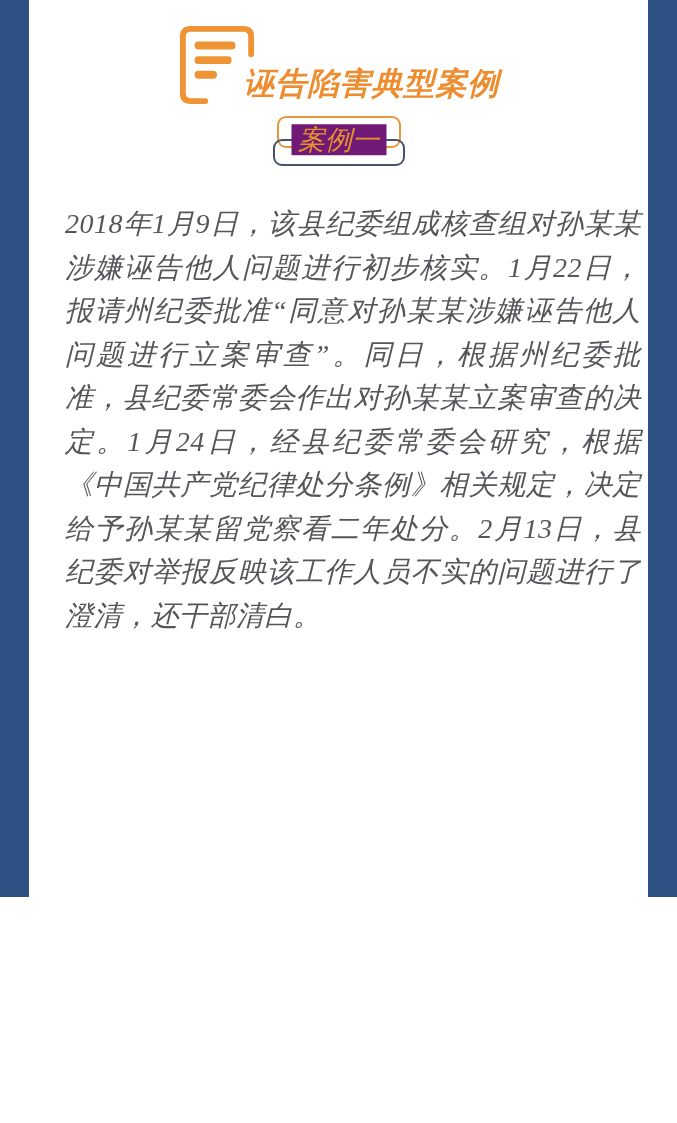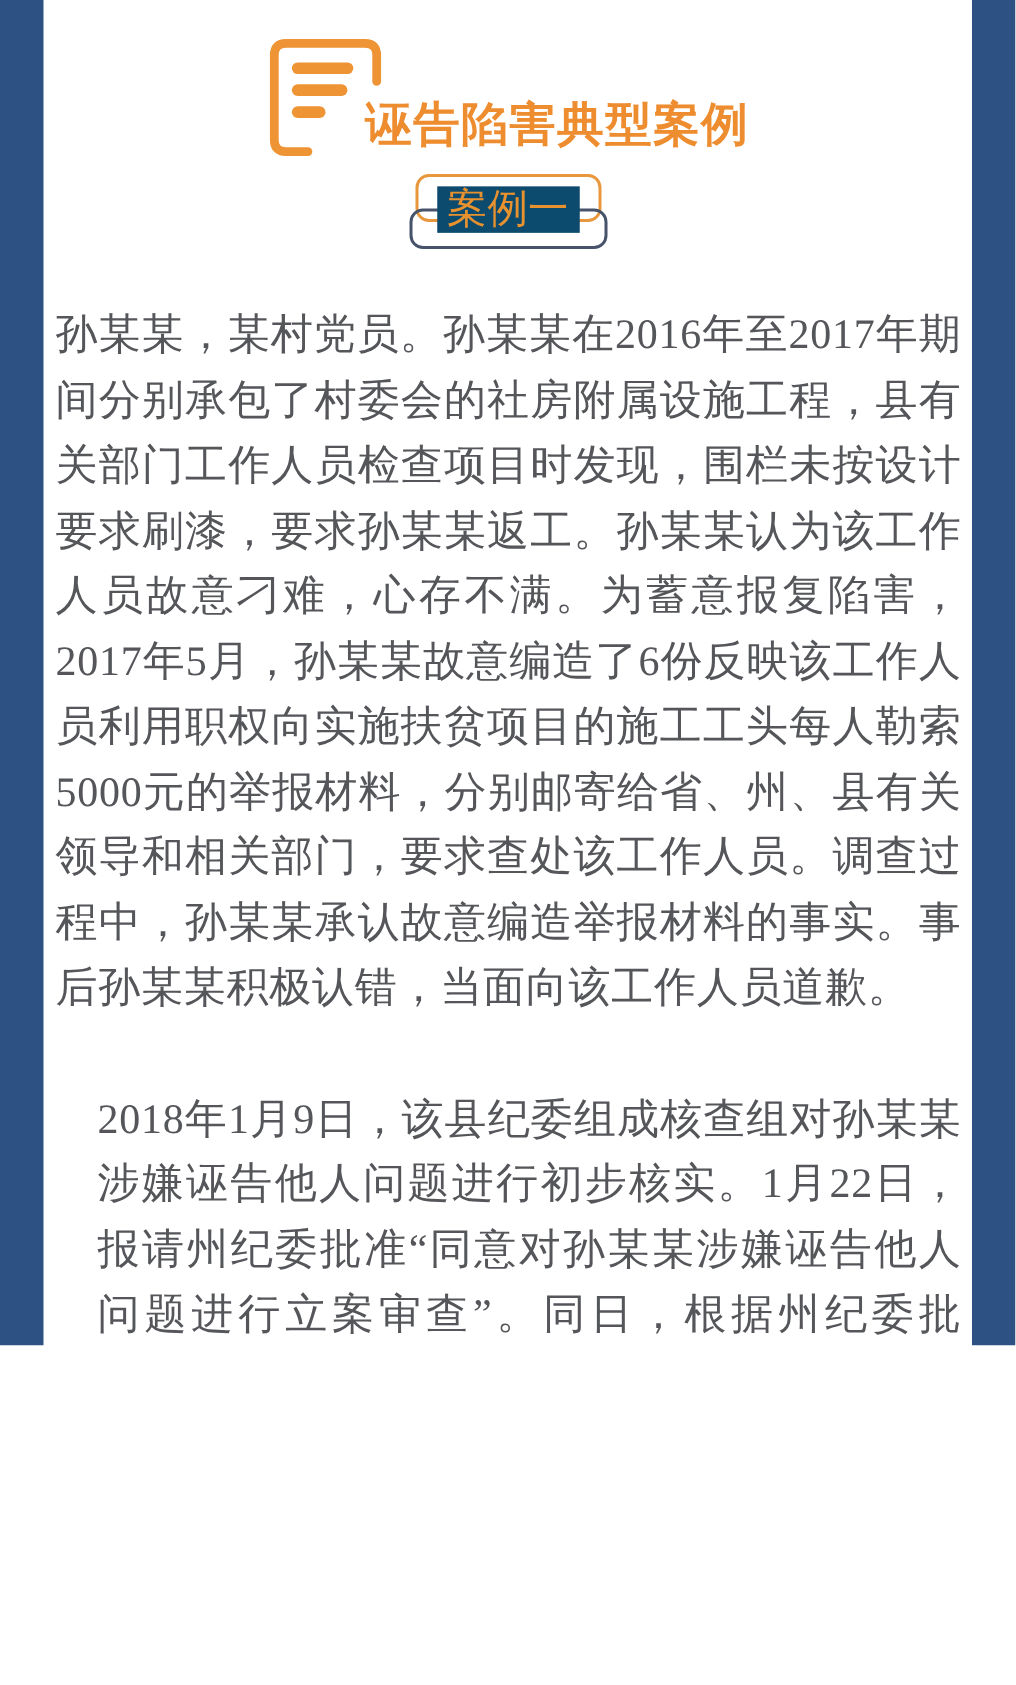--- a/index.html
+++ b/index.html
@@ -6,20 +6,21 @@
   .page {
     position: relative;
     width: 677px;
     height: 897px;
     box-sizing: border-box;
     background: #ffffff;
     border-left: 29px solid #2d5183;
     border-right: 29px solid #2d5183;
     overflow: hidden;
     font-family: "Liberation Serif", "DejaVu Serif", serif;
+    font-style: italic;
   }
 
   
   .header {
     display: flex;
     justify-content: center;
     align-items: flex-end;
     margin-top: 22px;
     height: 82px;
   }
@@ -60,21 +61,21 @@
     position: absolute;
     top: 23px; left: 0; right: 0;
     height: 23px;
     border: 2px solid #47536a;
     border-radius: 9px;
   }
   .badge-label {
     position: absolute;
     top: 50%; left: 50%;
     transform: translate(-50%, -54%);
-    background: #0c4a6e;
+    background: #701a75;
     padding: 0 7px;
     font-family: "DejaVu Sans", "Liberation Sans", sans-serif;
     font-size: 27px;
     line-height: 1.15;
     color: #e8922f;
     white-space: nowrap;
     z-index: 2;
   }
 
   
@@ -109,17 +110,16 @@
     <h1 class="page-title">诬告陷害典型案例</h1>
   </header>
 
   <div class="case-badge">
     <span class="badge-top"></span>
     <span class="badge-bottom"></span>
     <span class="badge-label">案例一</span>
   </div>
 
   <main class="content">
-    <p class="para">孙某某，某村党员。孙某某在2016年至2017年期间分别承包了村委会的社房附属设施工程，县有关部门工作人员检查项目时发现，围栏未按设计要求刷漆，要求孙某某返工。孙某某认为该工作人员故意刁难，心存不满。为蓄意报复陷害，2017年5月，孙某某故意编造了6份反映该工作人员利用职权向实施扶贫项目的施工工头每人勒索5000元的举报材料，分别邮寄给省、州、县有关领导和相关部门，要求查处该工作人员。调查过程中，孙某某承认故意编造举报材料的事实。事后孙某某积极认错，当面向该工作人员道歉。</p>
     <p class="para">2018年1月9日，该县纪委组成核查组对孙某某涉嫌诬告他人问题进行初步核实。1月22日，报请州纪委批准“同意对孙某某涉嫌诬告他人问题进行立案审查”。同日，根据州纪委批准，县纪委常委会作出对孙某某立案审查的决定。1月24日，经县纪委常委会研究，根据《中国共产党纪律处分条例》相关规定，决定给予孙某某留党察看二年处分。2月13日，县纪委对举报反映该工作人员不实的问题进行了澄清，还干部清白。</p>
   </main>
 
 </div>
 
 </body></html>

